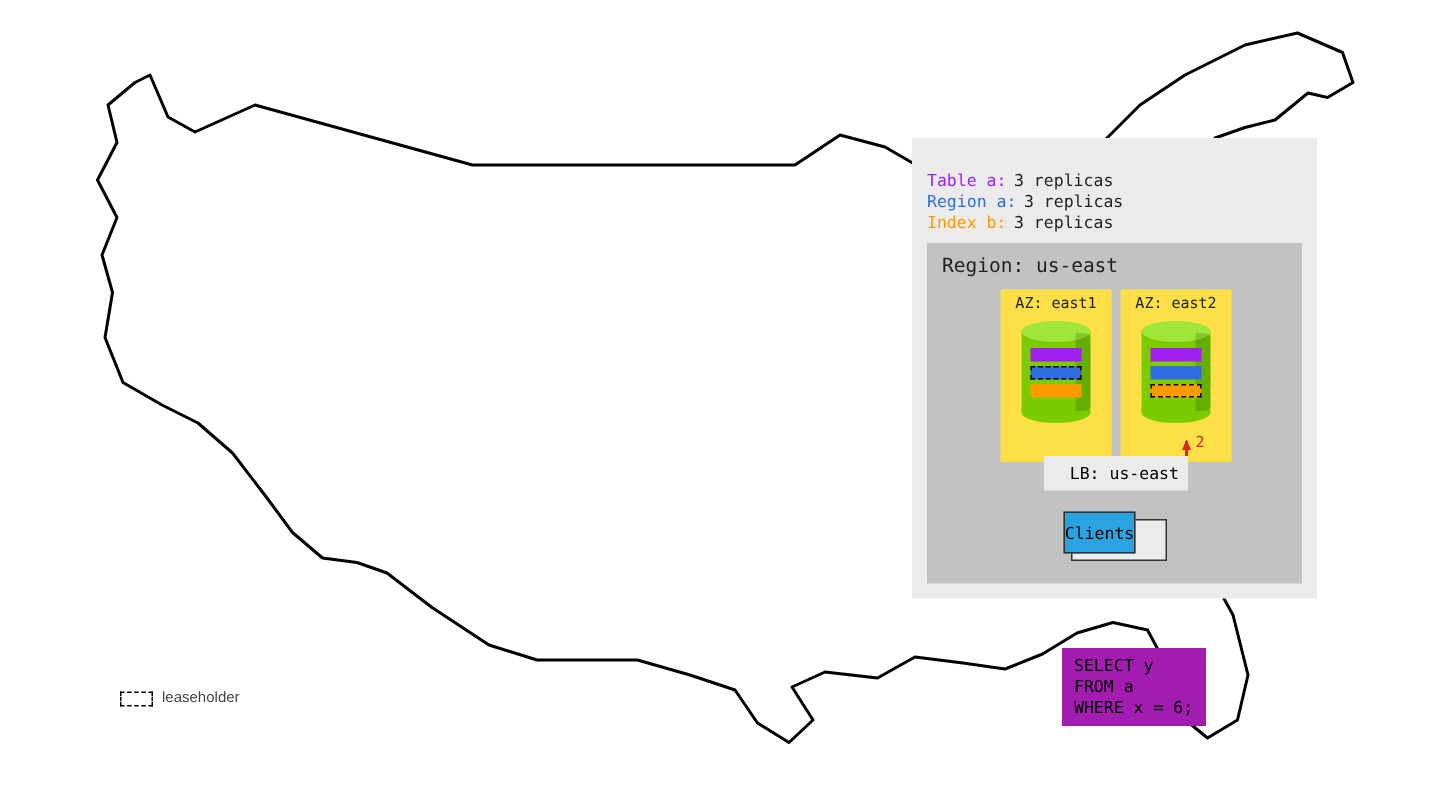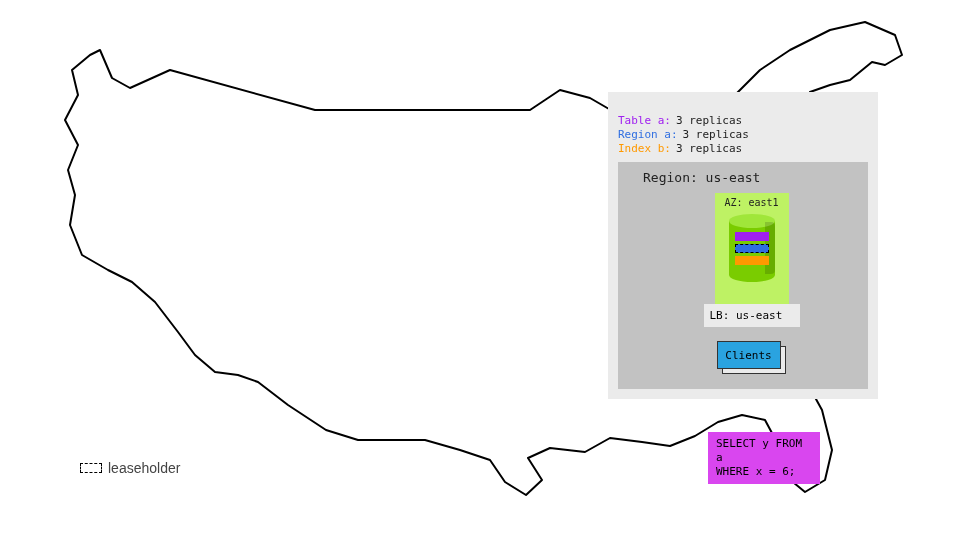--- a/index.html
+++ b/index.html
@@ -27,30 +27,30 @@
     width: 270px;
     background: #ebebeb;
     padding: 6px 10px 10px 10px;
   }
   .legend-top { line-height: 14px; margin-top: 16px; }
   .legend-row { display: flex; gap: 5px; }
   .legend-value { color: #222; }
   .region-panel {
     margin-top: 6px;
     background: #c2c2c2;
-    padding: 8px 8px 14px 25px;
+    padding: 8px 8px 14px 10px;
   }
   .region-title {
     font-size: 13px;
     color: #222;
     margin-bottom: 8px;
   }
   .az-row { display: flex; gap: 6px; justify-content: center; position: relative; }
   .az {
-    background: #bef264;
+    background: #fde047;
     width: 74px;
     padding: 4px 4px 8px 4px;
     text-align: center;
   }
   .az-title {
     font-size: 10px;
     color: #222;
     margin-bottom: 6px;
     white-space: nowrap;
   }
@@ -113,67 +113,67 @@
     font-size: 10px;
     color: #d22;
   }
   .lb-box {
     margin: 0 auto;
     margin-top: -4px;
     width: 96px;
     background: #ebebeb;
     padding: 5px 6px;
     font-size: 11px;
-    text-align: left;
+    text-align: right;
     position: relative;
     z-index: 2;
   }
   .clients-wrap {
     position: relative;
     width: 70px;
     height: 34px;
     margin: 14px auto 0 auto;
   }
   .clients-back {
     position: absolute;
     left: 5px; top: 5px;
     width: 64px; height: 28px;
     background: #ebebeb;
     border: 1px solid #333;
   }
   .clients-front {
     position: absolute;
     left: 0; top: 0;
-    width: 64px; height: 28px;
+    width: 48px; height: 28px;
     background: #2aa3e0;
     border: 1px solid #333;
     display: flex;
     align-items: center;
     justify-content: center;
     font-size: 11px;
     color: #000;
   }
   .sql-box {
     position: absolute;
     left: 708px;
     top: 432px;
-    width: 112px;
-    background: #d946ef;
+    width: 96px;
+    background: #a21caf;
     padding: 5px 8px;
     font-size: 11px;
     line-height: 14px;
   }
   .lh-legend {
     position: absolute;
     left: 80px;
     top: 460px;
     display: flex;
     align-items: center;
     gap: 6px;
-    font-size: 14px;
+    font-size: 10px;
     font-family: "Segoe UI", Arial, sans-serif;
     color: #444;
   }
   .lh-swatch {
     width: 22px; height: 10px;
     border: 1.5px dashed #000;
   }
 </style>
 </head>
 <body>
@@ -294,20 +294,37 @@
             <div class="body"></div>
             <div class="top"></div>
             <div class="shade"></div>
           <div class="stripe" style="top:18px;background:#a020f0;"></div>
           <div class="stripe lease" style="top:30px;background:#2f6ee0;"></div>
           <div class="stripe" style="top:42px;background:#ff9900;"></div>
         </div>
         <div class="arrow-box"></div>
       </div>
 
+      <div class="az">
+        <div class="az-title">AZ: east2</div>
+        <div class="cyl">
+          <div class="bot"></div>
+            <div class="body"></div>
+            <div class="top"></div>
+            <div class="shade"></div>
+          <div class="stripe" style="top:18px;background:#a020f0;"></div>
+          <div class="stripe" style="top:30px;background:#2f6ee0;"></div>
+          <div class="stripe lease" style="top:42px;background:#ff9900;"></div>
+        </div>
+        <div class="arrow-box">
+          <div class="arrow"></div>
+          <div class="arrow-stem"></div>
+          <div class="arrow-lbl">2</div>
+        </div>
+      </div>
 
 
     </div>
 
     <div class="lb-box">LB: us-east</div>
 
     <div class="clients-wrap">
       <div class="clients-back"></div>
       <div class="clients-front">Clients</div>
     </div>

